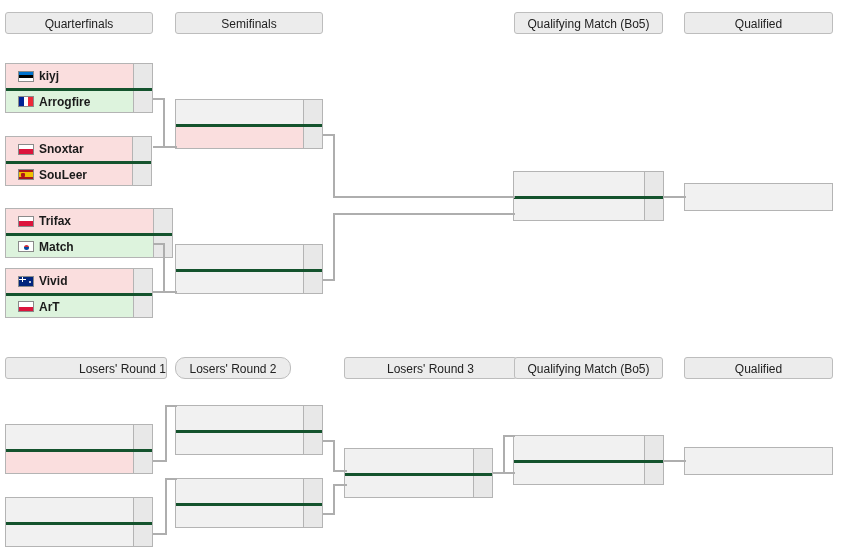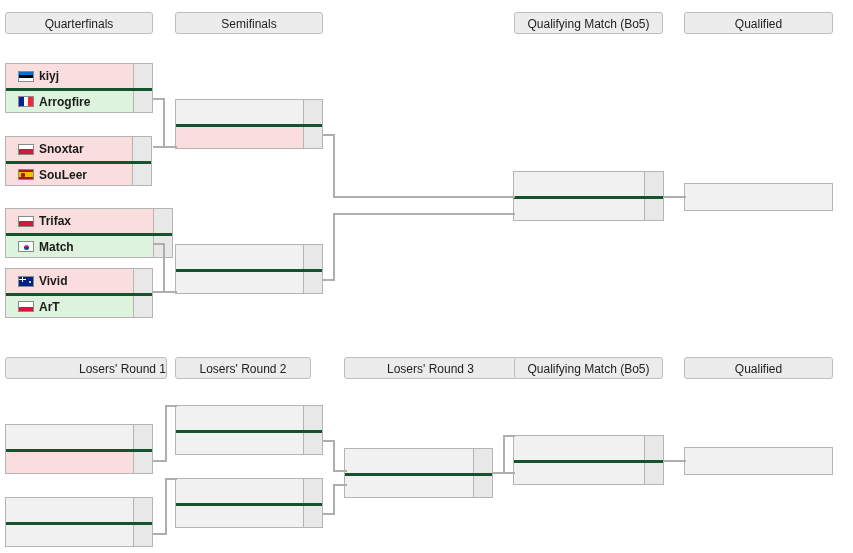--- a/index.html
+++ b/index.html
@@ -294,21 +294,21 @@
   <div class="conn v" style="left:333px; top:134px; height:64px;"></div>
   <div class="conn h" style="left:333px; top:196px; width:182px;"></div>
 
   <div class="conn h" style="left:323px; top:279px; width:12px;"></div>
   <div class="conn v" style="left:333px; top:213px; height:68px;"></div>
   <div class="conn h" style="left:333px; top:213px; width:182px;"></div>
 
   <div class="conn h" style="left:664px; top:196px; width:22px;"></div>
 
   <div class="round-header" style="left:5px; top:357px; width:162px;text-align:right;">Losers' Round 1</div>
-  <div class="round-header" style="left:175px; top:357px; width:136px;">Losers' Round 2</div>
+  <div class="round-header" style="left:175px; top:357px; width:116px;border-radius:10px;">Losers' Round 2</div>
   <div class="round-header" style="left:344px; top:357px; width:173px;">Losers' Round 3</div>
   <div class="round-header" style="left:514px; top:357px; width:149px;">Qualifying Match (Bo5)</div>
   <div class="round-header" style="left:684px; top:357px; width:149px;">Qualified</div>
 
   <div class="match" style="left:5px; top:424px; width:148px;">
     <div class="match-row">
       <div class="opp">
         <span class="opp-name"></span>
       </div>
       <div class="score"></div>

